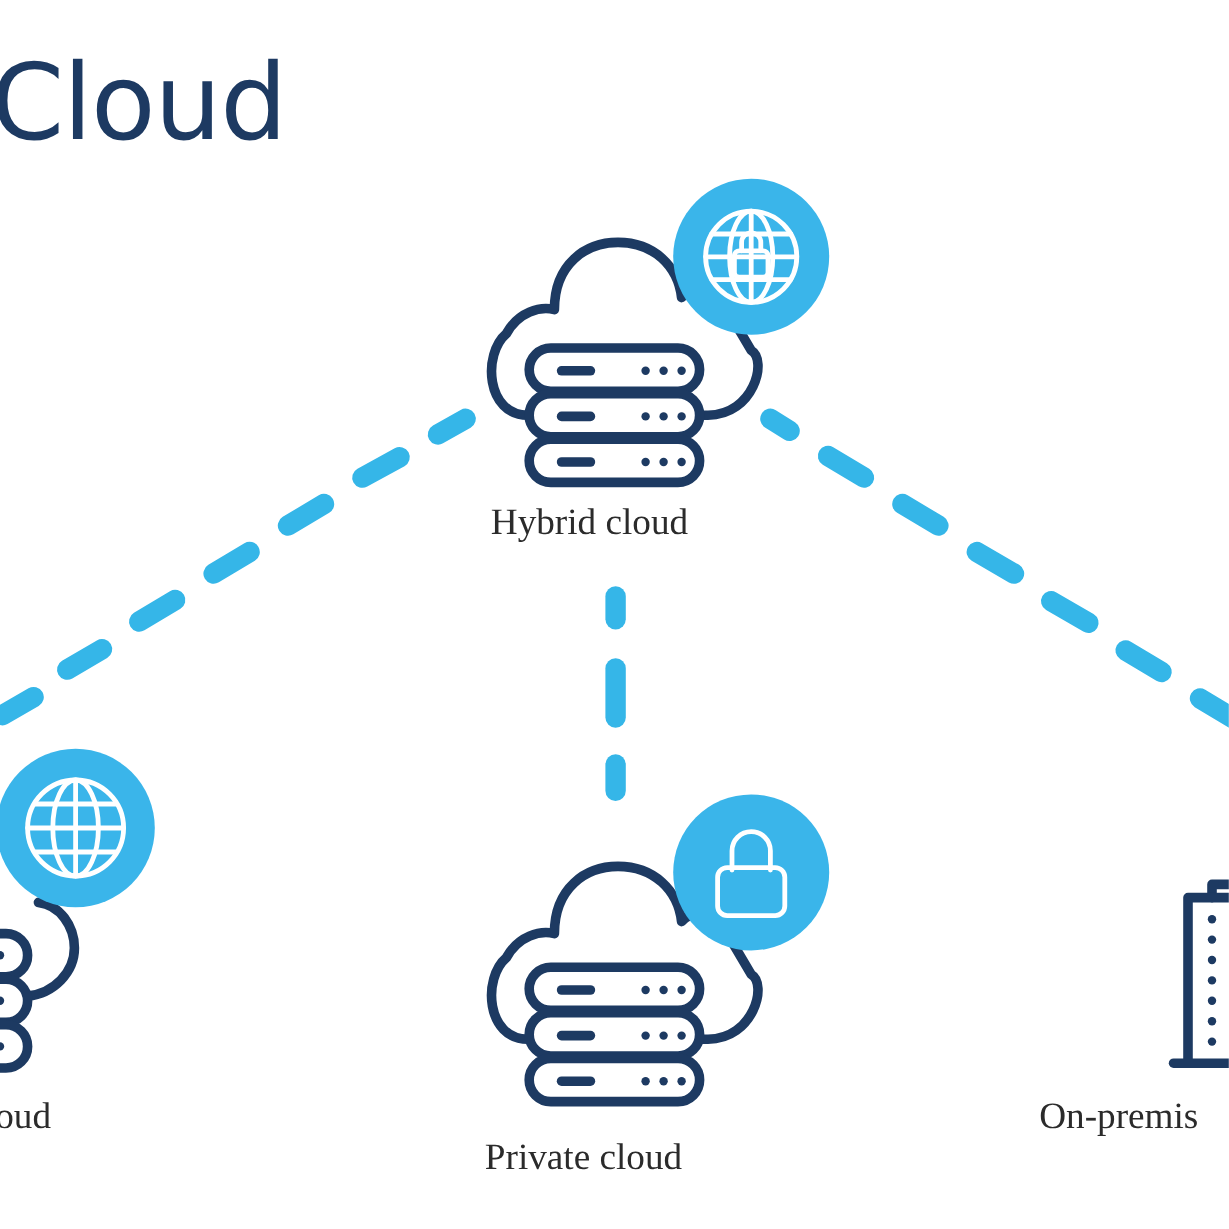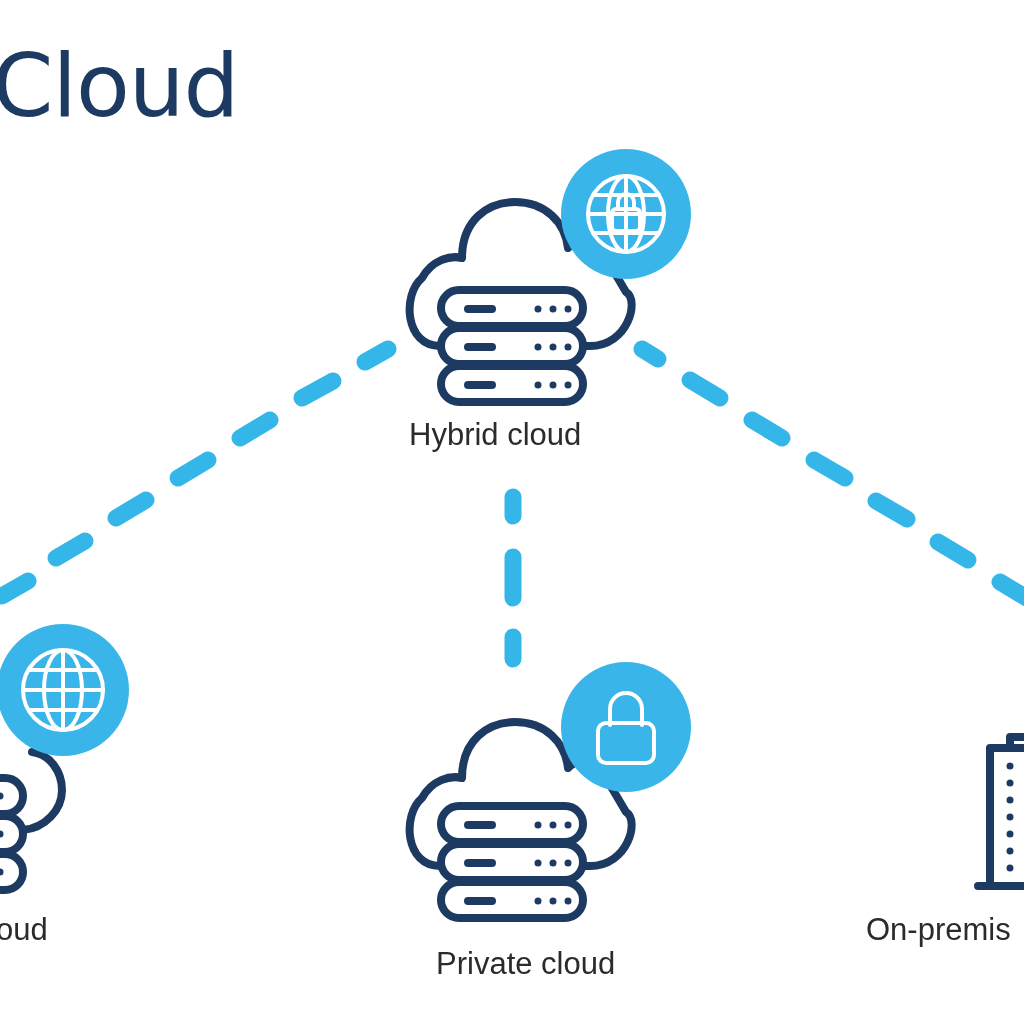--- a/index.html
+++ b/index.html
@@ -2,21 +2,21 @@
 <html><head>
 <meta charset="utf-8">
 <style>
   html, body { margin: 0; padding: 0; background: #ffffff; }
   body { width: 1024px; height: 1024px; position: relative; overflow: hidden;
          font-family: "DejaVu Sans", sans-serif; }
   #stage { position: absolute; left: 0; top: 0; width: 1024px; height: 867px; }
   .title { position: absolute; left: -8px; top: 42px; font-size: 88px; color: #1d3a62;
            font-family: "DejaVu Sans", sans-serif; letter-spacing: -1px; line-height: 1; }
   .label { position: absolute; font-size: 31px; color: #2b2b2b;
-           font-family: Liberation Sans, sans-serif; white-space: nowrap; line-height: 1; }
+           font-family: Liberation Serif, serif; white-space: nowrap; line-height: 1; }
   .dash { stroke: #35b6e8; stroke-width: 17; stroke-linecap: round; fill: none; }
   .ink  { stroke: #1d3a62; stroke-width: 8; fill: #ffffff; stroke-linejoin: round; stroke-linecap: round; }
   .ink-nofill { stroke: #1d3a62; stroke-width: 8; fill: none; stroke-linecap: round; stroke-linejoin: round; }
   .dot { fill: #1d3a62; }
   .badge { fill: #3ab5ea; }
   .wline { stroke: #ffffff; stroke-width: 4; fill: none; stroke-linecap: round; stroke-linejoin: round; }
 </style>
 </head>
 <body>
 
@@ -146,15 +146,15 @@
         <circle class="dot" cx="1010" cy="817" r="3.5"></circle>
         <circle class="dot" cx="1010" cy="834" r="3.5"></circle>
         <circle class="dot" cx="1010" cy="851" r="3.5"></circle>
         <circle class="dot" cx="1010" cy="868" r="3.5"></circle>
       </g>
     </g>
   </svg>
 
   <div class="label" style="left:409px; top:419px;">Hybrid cloud</div>
   <div class="label" style="left:-4px; top:914px;">oud</div>
-  <div class="label" style="left:404px; top:948px;margin-left:32px;">Private cloud</div>
+  <div class="label" style="left:404px; top:948px;">Private cloud</div>
   <div class="label" style="left:866px; top:914px;">On-premis</div>
 </div>
 
 </body></html>

